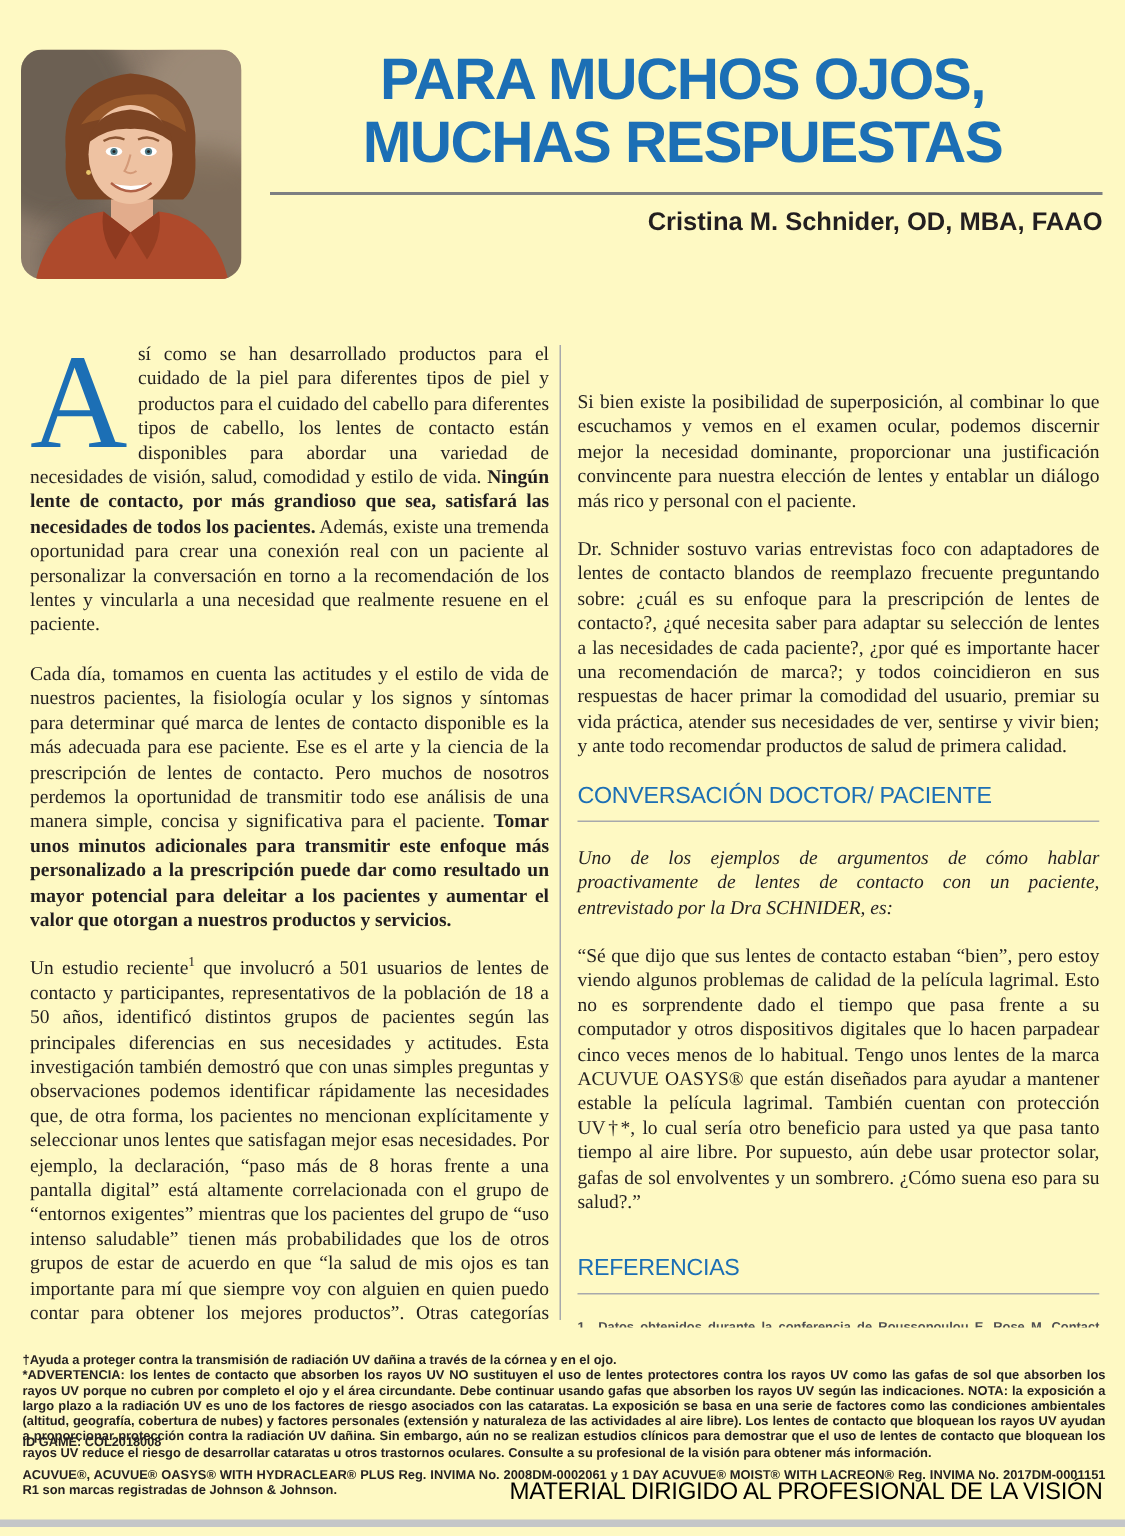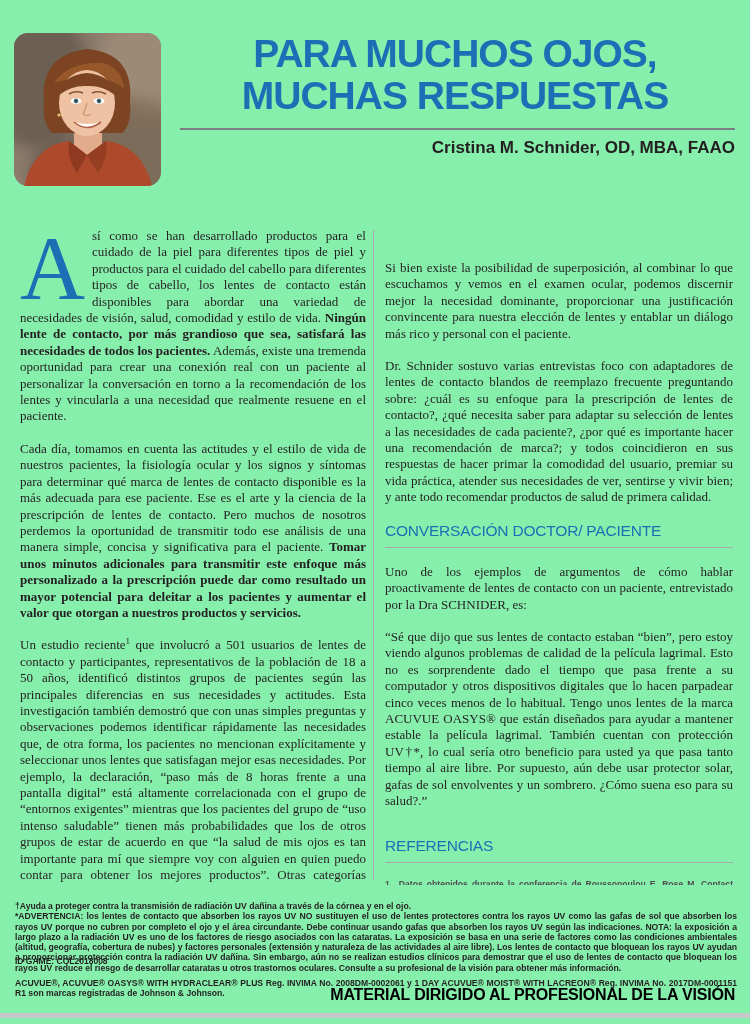--- a/index.html
+++ b/index.html
@@ -1,16 +1,16 @@
 <!DOCTYPE html>
 <html><head>
 <meta charset="utf-8">
 <style>
   html,body{margin:0;padding:0;background:#e9e9e9;}
-  .page{position:relative;width:750px;height:1024px;background:#86efac;margin:0 auto;
+  .page{position:relative;width:750px;height:1024px;background:#fef9c3;margin:0 auto;
         font-family:"Liberation Serif",serif;color:#231f20;overflow:hidden;}
 
   
   .photo{position:absolute;left:14px;top:33px;width:147px;height:153px;border-radius:14px;
          overflow:hidden;}
   .photo svg{display:block;}
   .title{position:absolute;left:175px;top:33px;width:560px;text-align:center;
          font-family:"Liberation Sans",sans-serif;font-weight:bold;color:#1c6fb5;
          font-size:39px;line-height:42px;letter-spacing:-1px;}
   .header-rule{position:absolute;left:180px;top:128px;width:555px;height:2px;background:#7d7f82;}
@@ -20,39 +20,39 @@
   
   .columns{position:absolute;left:20px;top:228px;width:713px;height:657px;overflow:hidden;}
   .col-left{position:absolute;left:0;top:0;width:346px;}
   .col-divider{position:absolute;left:353px;top:2px;width:1px;height:650px;background:#a7a9ac;}
   .col-right{position:absolute;left:365px;top:0;width:348px;margin-top:32px;}
 
   p.body{font-size:13px;line-height:16.4px;text-align:justify;margin:0 0 16px 0;}
   .b{font-weight:bold;}
   .dropcap{float:left;font-size:90px;line-height:70px;padding:6px 7px 0 0;color:#1c6fb5;}
   sup{font-size:9px;line-height:0;}
-  .italic{}
+  .italic{font-style:italic;}
 
   .sec-heading{font-family:"Liberation Sans",sans-serif;font-weight:normal;color:#1c6fb5;
                font-size:15.5px;letter-spacing:-0.2px;padding-bottom:7px;
                border-bottom:1px solid #a7a9ac;margin:6px 0 16px 0;}
   .refs-block{margin-top:28px;}
   .ref-row{display:flex;gap:9px;font-family:"Liberation Sans",sans-serif;font-size:8.6px;
            font-weight:bold;line-height:11px;color:#4d4d4f;text-align:justify;}
   .ref-num{flex:0 0 auto;}
 
   
   .footnotes{position:absolute;left:15px;top:901px;width:722px;
              font-family:"Liberation Sans",sans-serif;font-size:8.6px;font-weight:bold;
              line-height:10.3px;color:#231f20;text-align:justify;}
   .fn-tm{margin-top:5px;}
   .footer-id{position:absolute;left:15px;top:956px;font-family:"Liberation Sans",sans-serif;
              font-size:8.5px;font-weight:bold;color:#231f20;}
   .footer-right{position:absolute;right:15px;top:986px;font-family:"Liberation Sans",sans-serif;
-                font-size:16px;font-weight:bold;color:#000;letter-spacing:-0.2px;}
+                font-size:16px;font-weight:normal;color:#000;letter-spacing:-0.2px;}
   .bottom-bar{position:absolute;left:0;top:1013px;width:750px;height:5px;background:#c4c6c8;}
 </style>
 </head>
 <body>
 
 <div class="page">
 
   <div class="photo">
     <svg width="147" height="153" viewBox="0 0 147 153" xmlns="http://www.w3.org/2000/svg">
       <defs>

